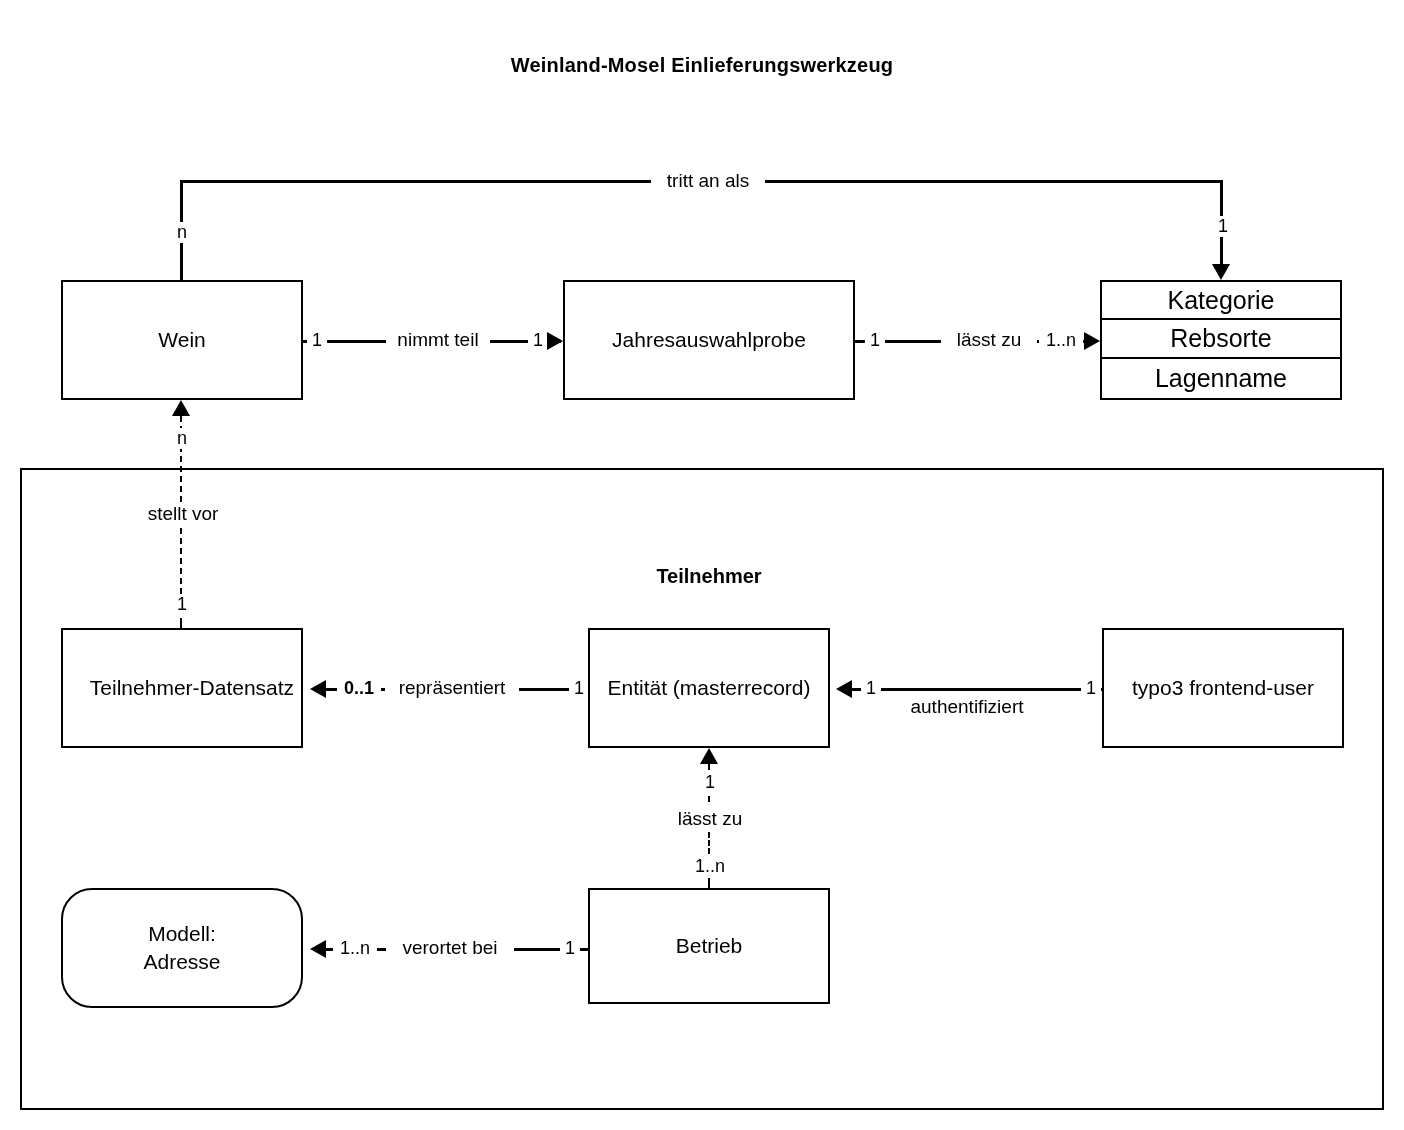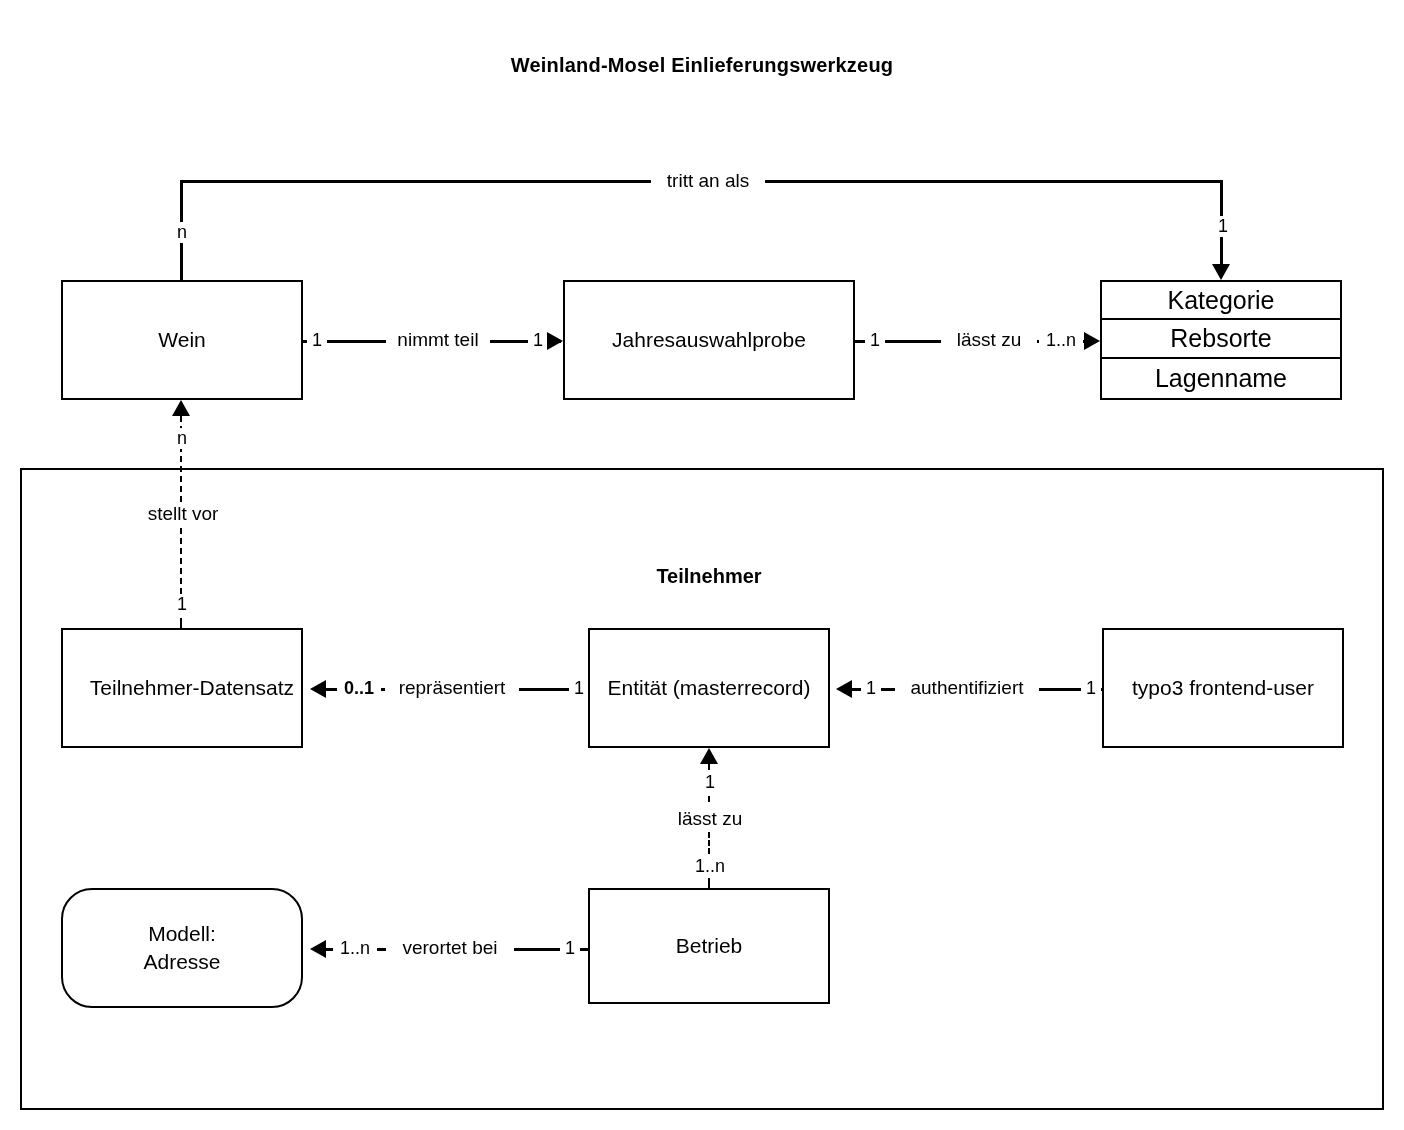--- a/index.html
+++ b/index.html
@@ -216,21 +216,21 @@
   <div class="edge-label" style="left:385px; top:677px; width:130px;">repräsentiert</div>
 
   <div class="entity" style="left:588px; top:628px; width:242px; height:120px;">
     <span class="label">Entität (masterrecord)</span>
   </div>
 
   <div class="line h" style="left:849px; top:688px; width:253px;"></div>
   <div class="arrow left" style="left:836px; top:680px;"></div>
   <div class="card" style="left:861px; top:678px; width:18px;">1</div>
   <div class="card" style="left:1081px; top:678px; width:18px;">1</div>
-  <div class="edge-label" style="left:895px; top:677px; width:140px;">authentifiziert</div>
+  <div class="edge-label" style="left:895px; top:696px; width:140px;">authentifiziert</div>
 
   <div class="entity" style="left:1102px; top:628px; width:242px; height:120px;">
     <span class="label">typo3 frontend-user</span>
   </div>
 
   <div class="arrow up" style="left:700px; top:748px;"></div>
   <div class="dline v" style="left:708px; top:764px; height:38px;"></div>
   <div class="dline v" style="left:708px; top:832px; height:22px;"></div>
   <div class="dline v" style="left:708px; top:878px; height:10px;"></div>
   <div class="card" style="left:696px; top:772px; width:26px;">1</div>

